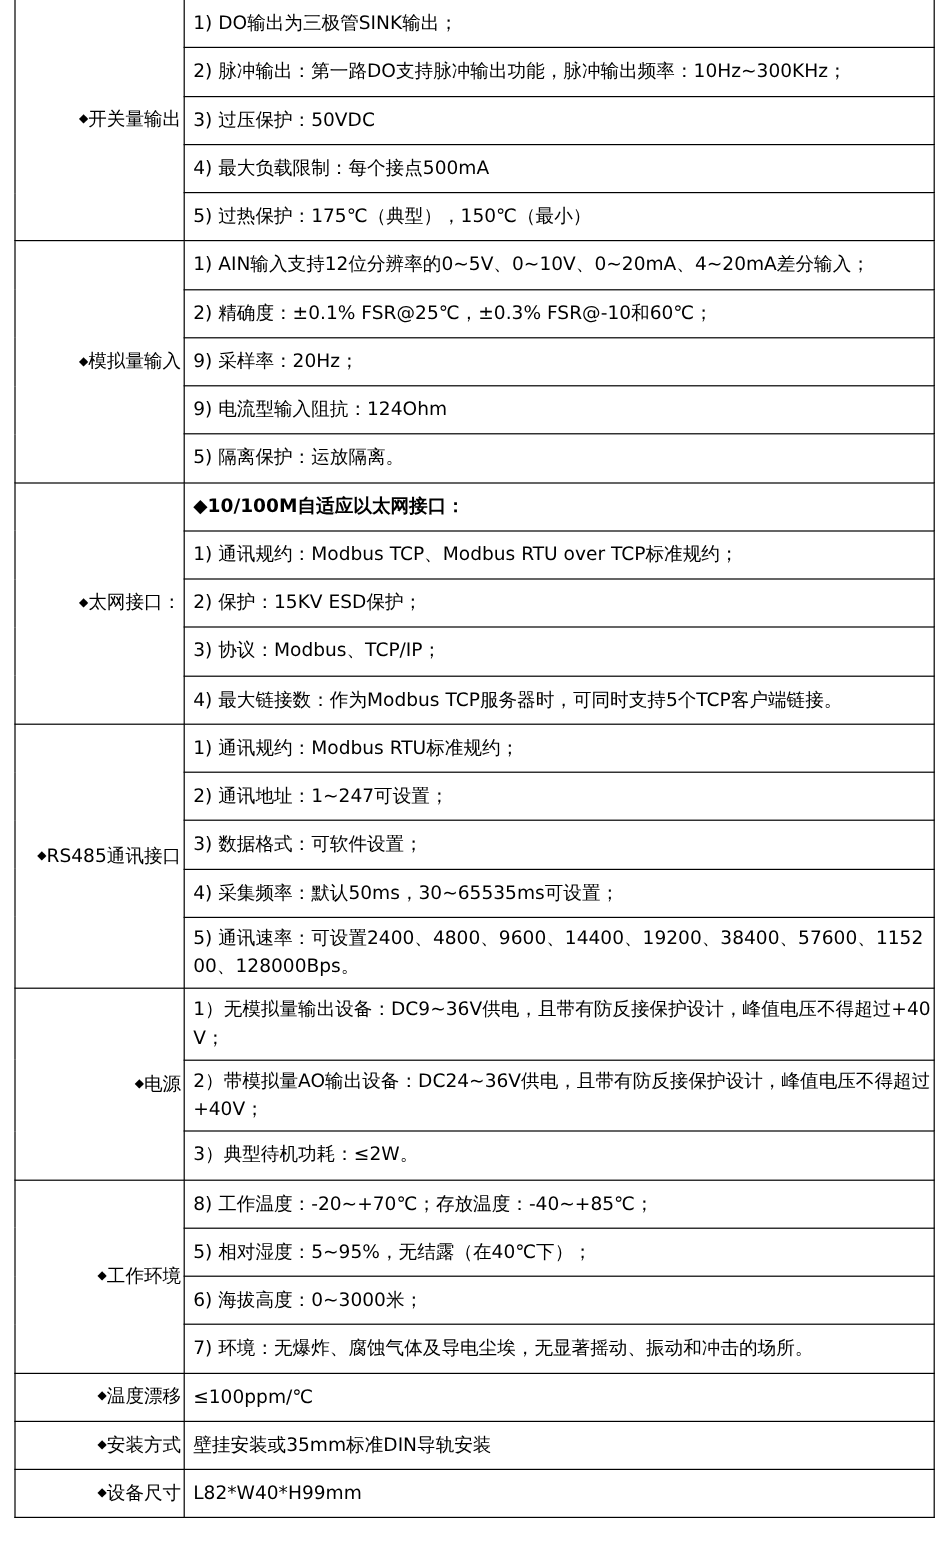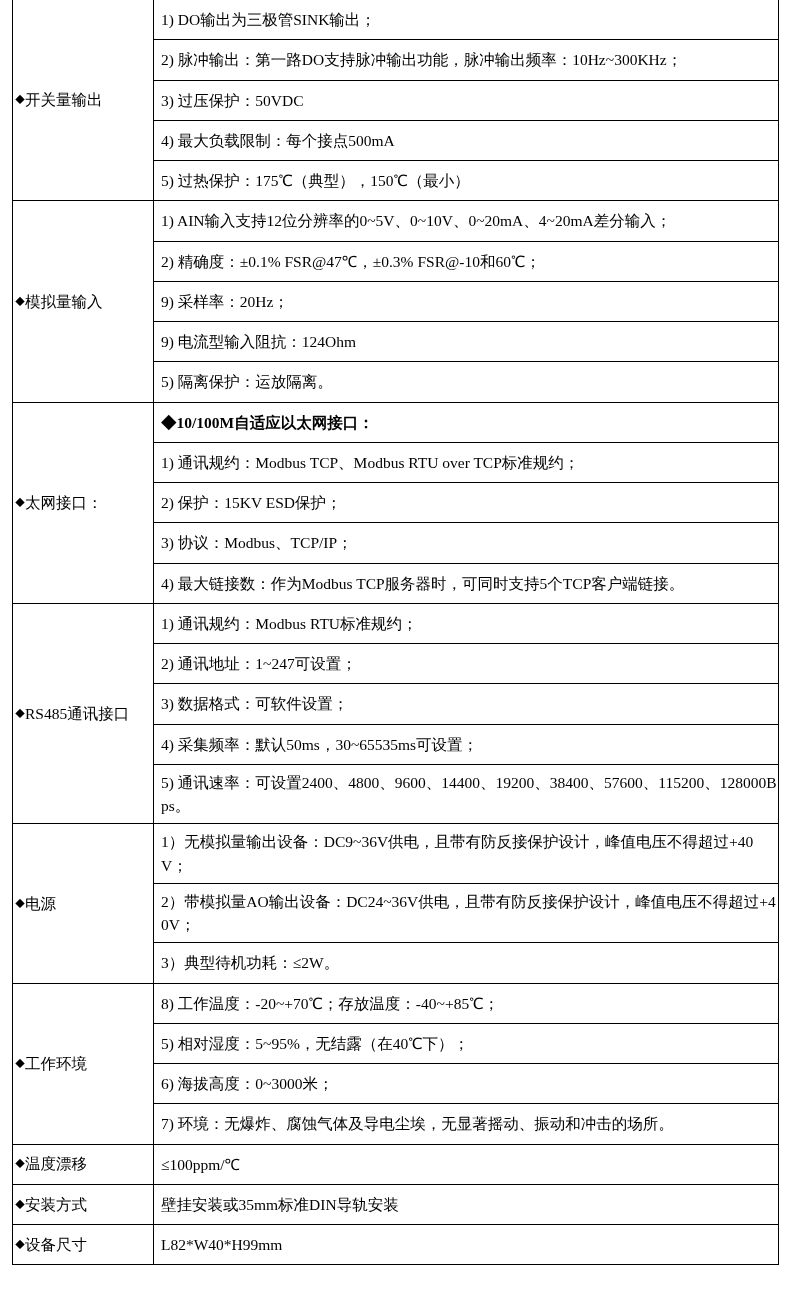--- a/index.html
+++ b/index.html
@@ -27,27 +27,26 @@
     top: -1px;
     width: 766px;
     border-collapse: collapse;
     table-layout: fixed;
   }
   .spec-table td {
     border: 1px solid #000000;
     padding: 0;
     vertical-align: middle;
     background: #ffffff;
-    font-family: Liberation Serif, serif;
   }
   col.c-label { width: 141px; }
   col.c-value { width: 625px; }
 
   td.label-cell {
-    text-align: left;
+    text-align: right;
     vertical-align: middle;
     font-size: 15.5px;
     letter-spacing: 0px;
     line-height: 1.25;
     padding: 2px 2px;
     white-space: nowrap;
     margin-left: 40px;
   }
   td.label-cell .lbl {
     display: inline-block;
@@ -113,21 +112,21 @@
           </td>
         </tr>
         <tr>
           <td class="label-cell" rowspan="5"><span class="lbl"><span class="bullet">◆</span><span>模拟量输入</span></span></td>
           <td class="value-cell">
             <span class="rowtext">1) AIN输入支持12位分辨率的0~5V、0~10V、0~20mA、4~20mA差分输入；</span>
           </td>
         </tr>
         <tr>
           <td class="value-cell">
-            <span class="rowtext">2) 精确度：±0.1% FSR@47℃，±0.3% FSR@-10和60℃；</span>
+            <span class="rowtext">2) 精确度：±0.1% FSR@25℃，±0.3% FSR@-10和60℃；</span>
           </td>
         </tr>
         <tr>
           <td class="value-cell">
             <span class="rowtext">9) 采样率：20Hz；</span>
           </td>
         </tr>
         <tr>
           <td class="value-cell">
             <span class="rowtext">9) 电流型输入阻抗：124Ohm</span>

